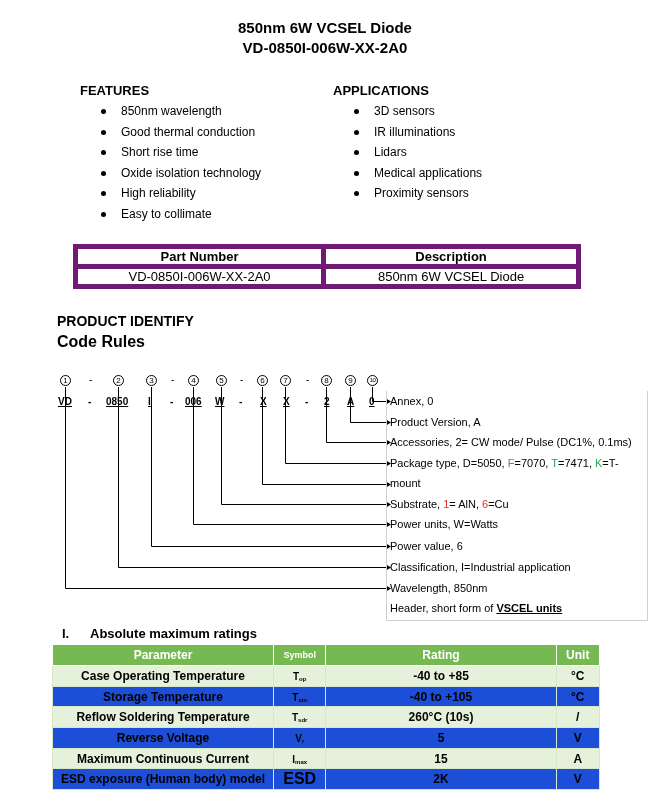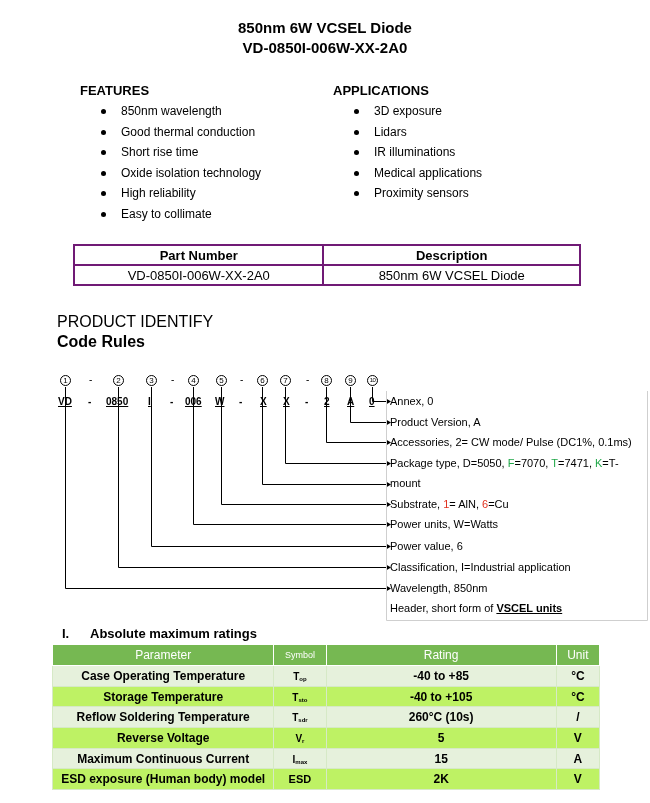--- a/index.html
+++ b/index.html
@@ -9,47 +9,47 @@
   .title { position: absolute; left: 0; width: 650px; text-align: center; font-weight: bold; font-size: 15px; }
   .t1 { top: 19px; }
   .t2 { top: 39px; }
 
   .sec-h { position: absolute; font-weight: bold; font-size: 13px; }
   .bullets { position: absolute; list-style: none; font-size: 12px; }
   .bullets li { height: 20.5px; line-height: 20.5px; position: relative; padding-left: 20px; }
   .bullets li::before { content: ""; position: absolute; left: 0; top: 8px; width: 5px; height: 5px; border-radius: 50%; background: #000; }
 
   table.pn { position: absolute; left: 73px; top: 244px; width: 508px; border-collapse: collapse; font-size: 13px; }
-  table.pn td, table.pn th { border: 2px solid #701a75; text-align: center; height: 20px; }
+  table.pn td, table.pn th { border: 5px solid #701a75; text-align: center; height: 20px; }
   table.pn th { font-weight: bold; font-size: 13px; }
 
-  .pid { position: absolute; left: 57px; top: 313px; font-weight: normal; font-size: 16px; }
+  .pid { position: absolute; left: 57px; top: 313px; font-weight: bold; font-size: 14px; }
   .cr { position: absolute; left: 57px; top: 333px; font-weight: bold; font-size: 16px; }
 
   .code-row { position: absolute; top: 353px; font-size: 10px; font-weight: bold; text-decoration: underline; margin-top: 43px; }
   .code-dash { text-decoration: none; }
   .circ { position: absolute; top: 375px; width: 11px; height: 11px; border: 1px solid #000; border-radius: 50%; font-size: 8px; line-height: 9px; text-align: center; }
   .circ.ten { font-size: 6px; letter-spacing: -0.5px; }
   .cdash { position: absolute; top: 374px; font-size: 10px; }
   .desc-line { position: absolute; left: 390px; font-size: 11px; white-space: nowrap; }
   .red { color: #e0301e; }
   .green { color: #22a84a; }
   .vl { font-weight: bold; text-decoration: underline; }
 
   svg.lines { position: absolute; left: 0; top: 0; }
 
   .amr-h { position: absolute; left: 62px; top: 626px; font-weight: bold; font-size: 13px; }
   .amr-h .num { display: inline-block; width: 28px; }
 
   table.amr { position: absolute; left: 52px; top: 644px; width: 548px; border-collapse: collapse; font-size: 12px; }
-  table.amr th { background: #76b852; color: #fff; font-weight: normal; height: 21px; border: 1px solid #fff; }
+  table.amr th { background: #76b852; color: #fff; font-weight: bold; height: 21px; border: 1px solid #fff; }
   table.amr th.sym { font-size: 9px; }
   table.amr td { height: 20.7px; text-align: center; border: 1px solid #d6e9c6; font-weight: bold; }
   table.amr tr.odd td { background: #e6f1dc; }
-  table.amr tr.even td { background: #bef264; }
+  table.amr tr.even td { background: #1d4ed8; }
   .sym-main { font-size: 10px; }
   .sym-sub { font-size: 6px; vertical-align: -1px; }
 </style>
 </head>
 <body>
 
 <div class="title t1">850nm 6W VCSEL Diode</div>
 <div class="title t2">VD-0850I-006W-XX-2A0</div>
 
 <div class="sec-h" style="left:80px; top:83px;">FEATURES</div>
@@ -57,23 +57,23 @@
   <li>850nm wavelength</li>
   <li>Good thermal conduction</li>
   <li>Short rise time</li>
   <li>Oxide isolation technology</li>
   <li>High reliability</li>
   <li>Easy to collimate</li>
 </ul>
 
 <div class="sec-h" style="left:333px; top:83px;">APPLICATIONS</div>
 <ul class="bullets" style="left:354px; top:101px;">
-  <li>3D exposure</li>
+  <li>3D sensors</li>
+  <li>IR illuminations</li>
   <li>Lidars</li>
-  <li>IR illuminations</li>
   <li>Medical applications</li>
   <li>Proximity sensors</li>
 </ul>
 
 <table class="pn">
   <tbody>
       <tr>
     <th>Part Number</th>
     <th>Description</th>
   </tr>
@@ -218,18 +218,18 @@
     <td>V</td>
   </tr>
   <tr class="odd">
     <td>Maximum Continuous Current</td>
     <td><span class="sym-main">I</span><span class="sym-sub">max</span></td>
     <td>15</td>
     <td>A</td>
   </tr>
   <tr class="even">
     <td>ESD exposure (Human body) model</td>
-    <td><span class="sym-main" style="font-size:11px">ESD</span><span class="sym-sub"></span></td>
+    <td><span class="sym-main" style="font-size:16px">ESD</span><span class="sym-sub"></span></td>
     <td>2K</td>
     <td>V</td>
   </tr>
 </tbody>
   </table>
 
 </body></html>

